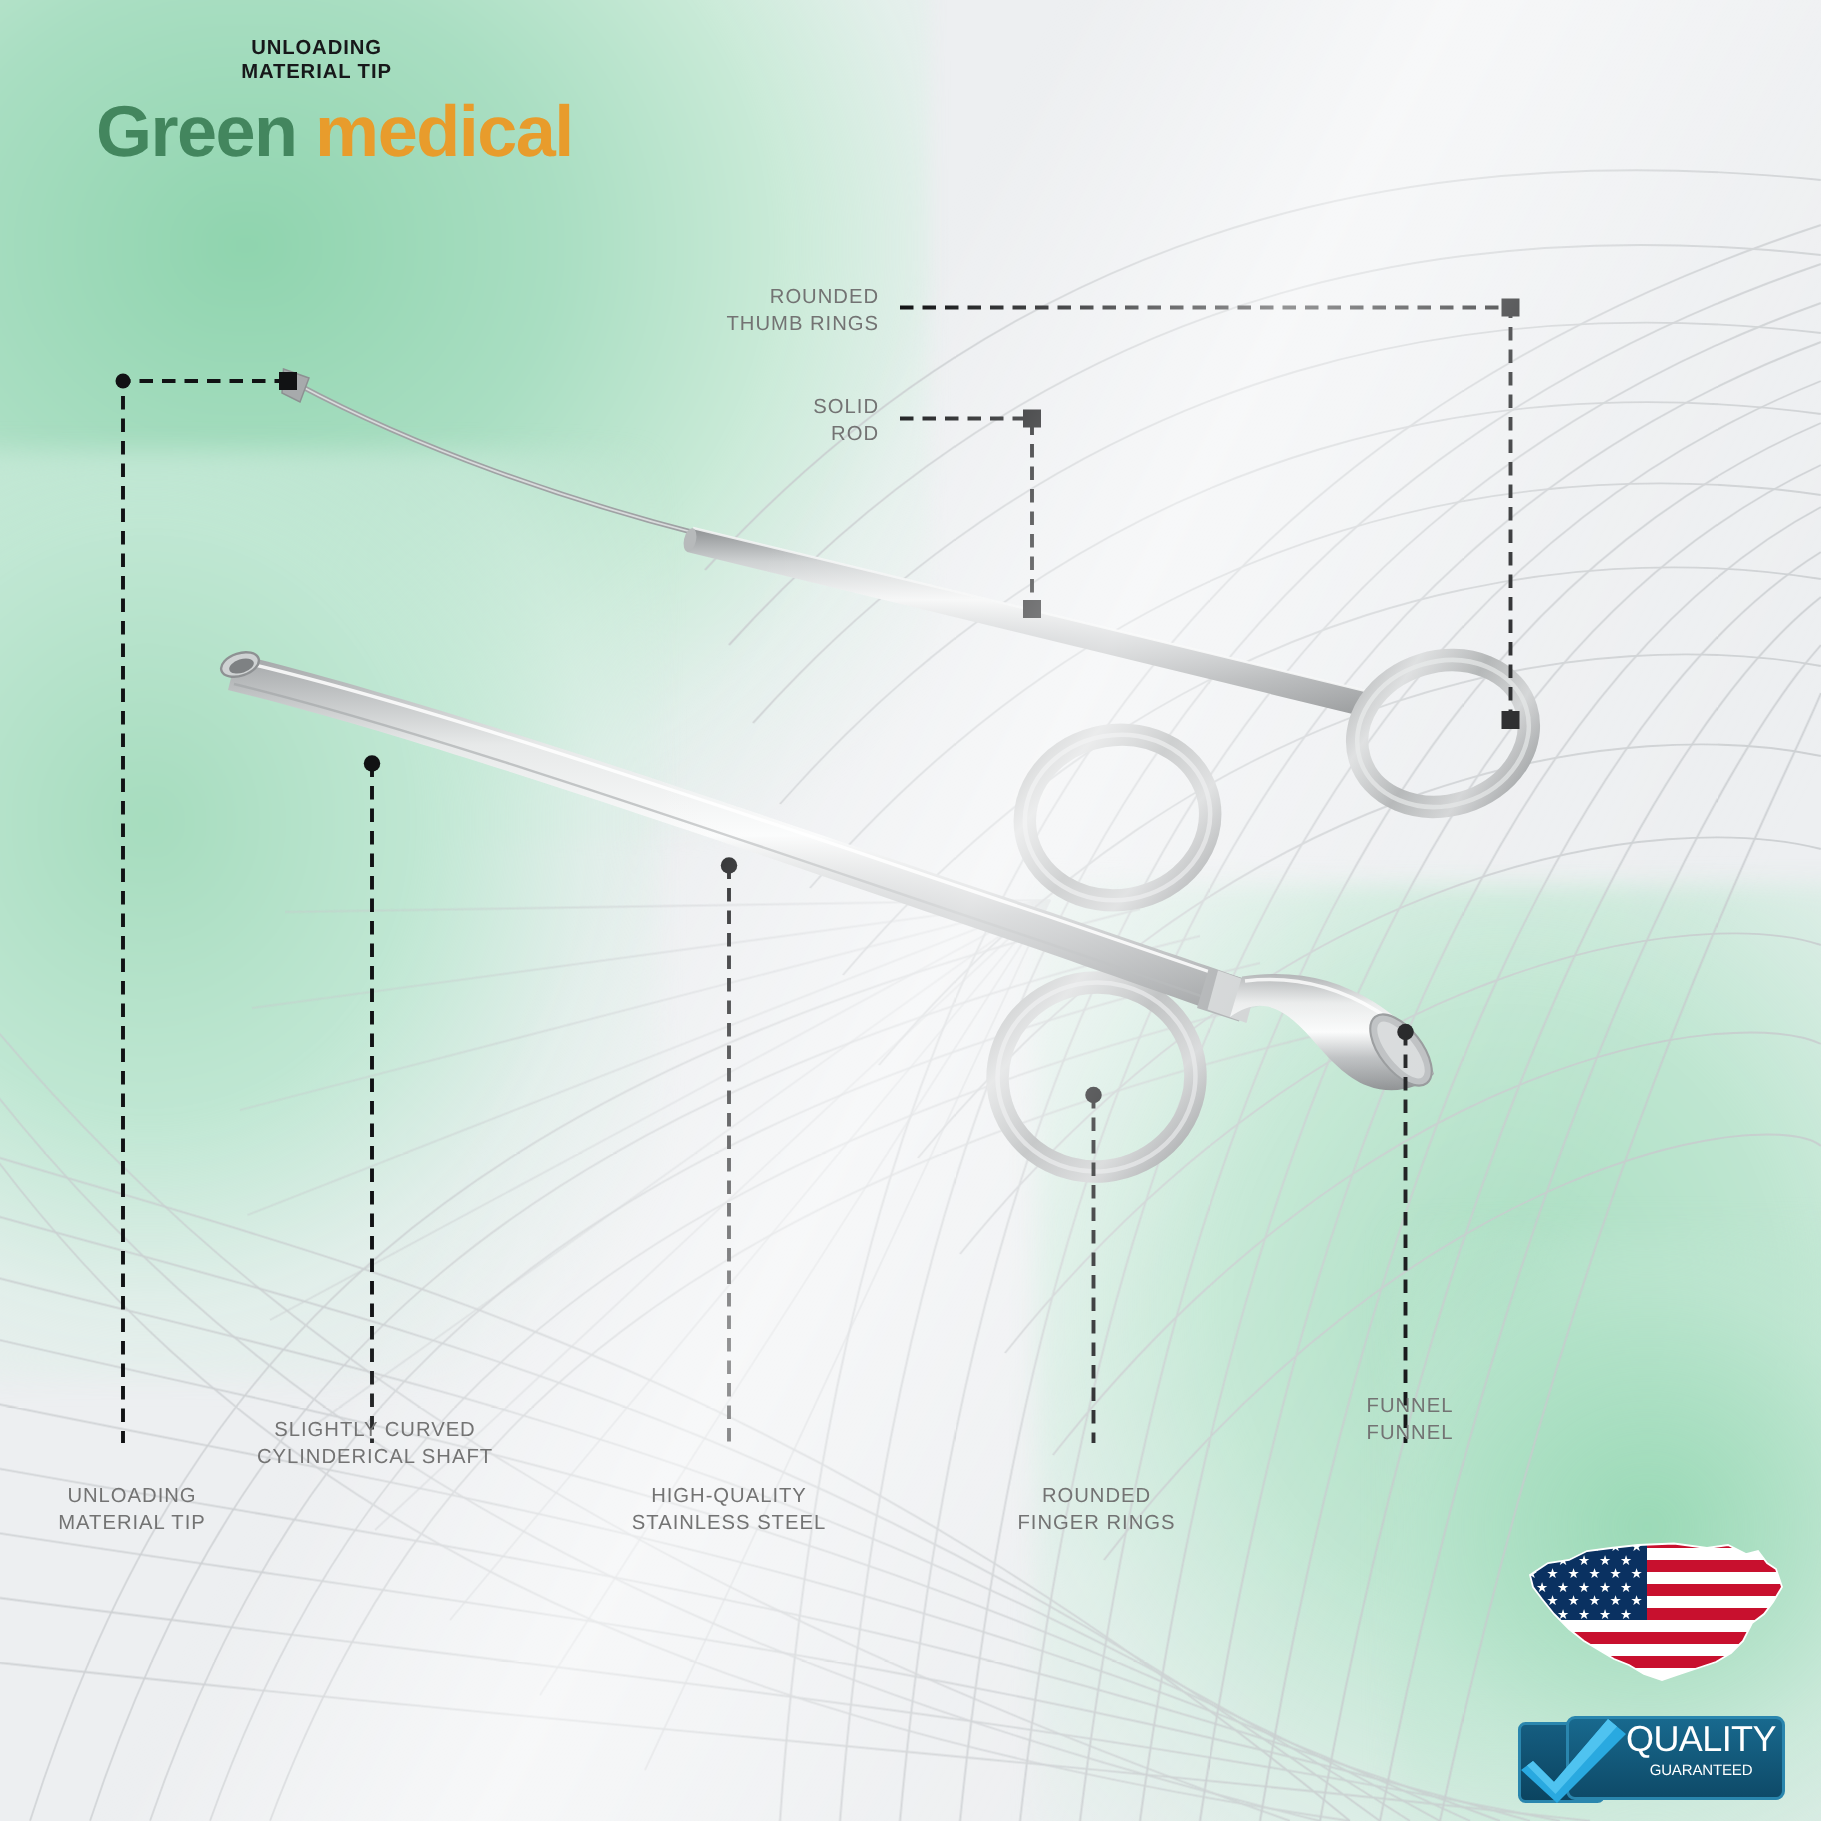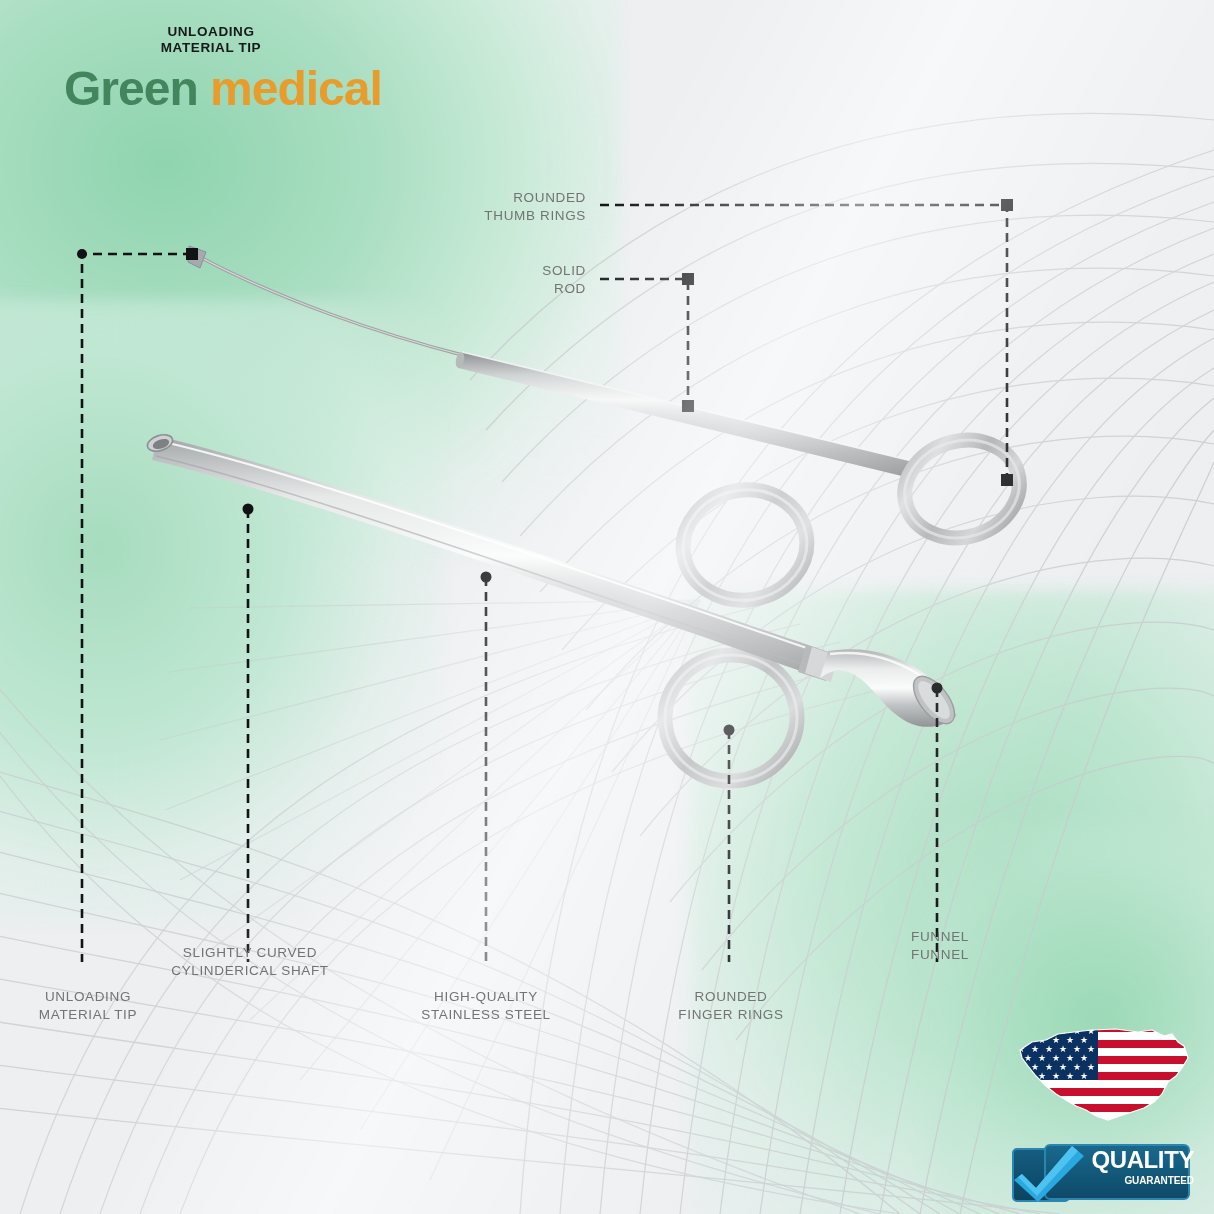--- a/index.html
+++ b/index.html
@@ -66,21 +66,21 @@
   
   .badge-usa{ position:absolute; left:1012px; top:1024px; width:182px; height:104px; }
   .badge-q{ position:absolute; left:1008px; top:1140px; width:186px; height:64px; }
   .q-box{
     position:absolute; left:36px; top:4px; width:146px; height:56px;
     background:linear-gradient(180deg,#18698e 0%, #0e4a68 100%);
     border-radius:6px; border:2px solid #2a86ae;
   }
   .q-text{
     position:absolute; left:66px; top:8px; width:120px; color:#ffffff;
-    font-weight:bold; text-align:right; line-height:1;
+    font-weight:normal; text-align:center; line-height:1;
   }
   .q-line1{ font-size:24px; letter-spacing:-0.4px; }
   .q-line2{ font-size:10px; letter-spacing:-0.1px; margin-top:4px; }
   .q-sq{
     position:absolute; left:4px; top:8px; width:58px; height:54px;
     background:linear-gradient(180deg,#155d80 0%, #0b4460 100%);
     border-radius:5px; border:2px solid #2a86ae;
   }
 </style>
 </head>

